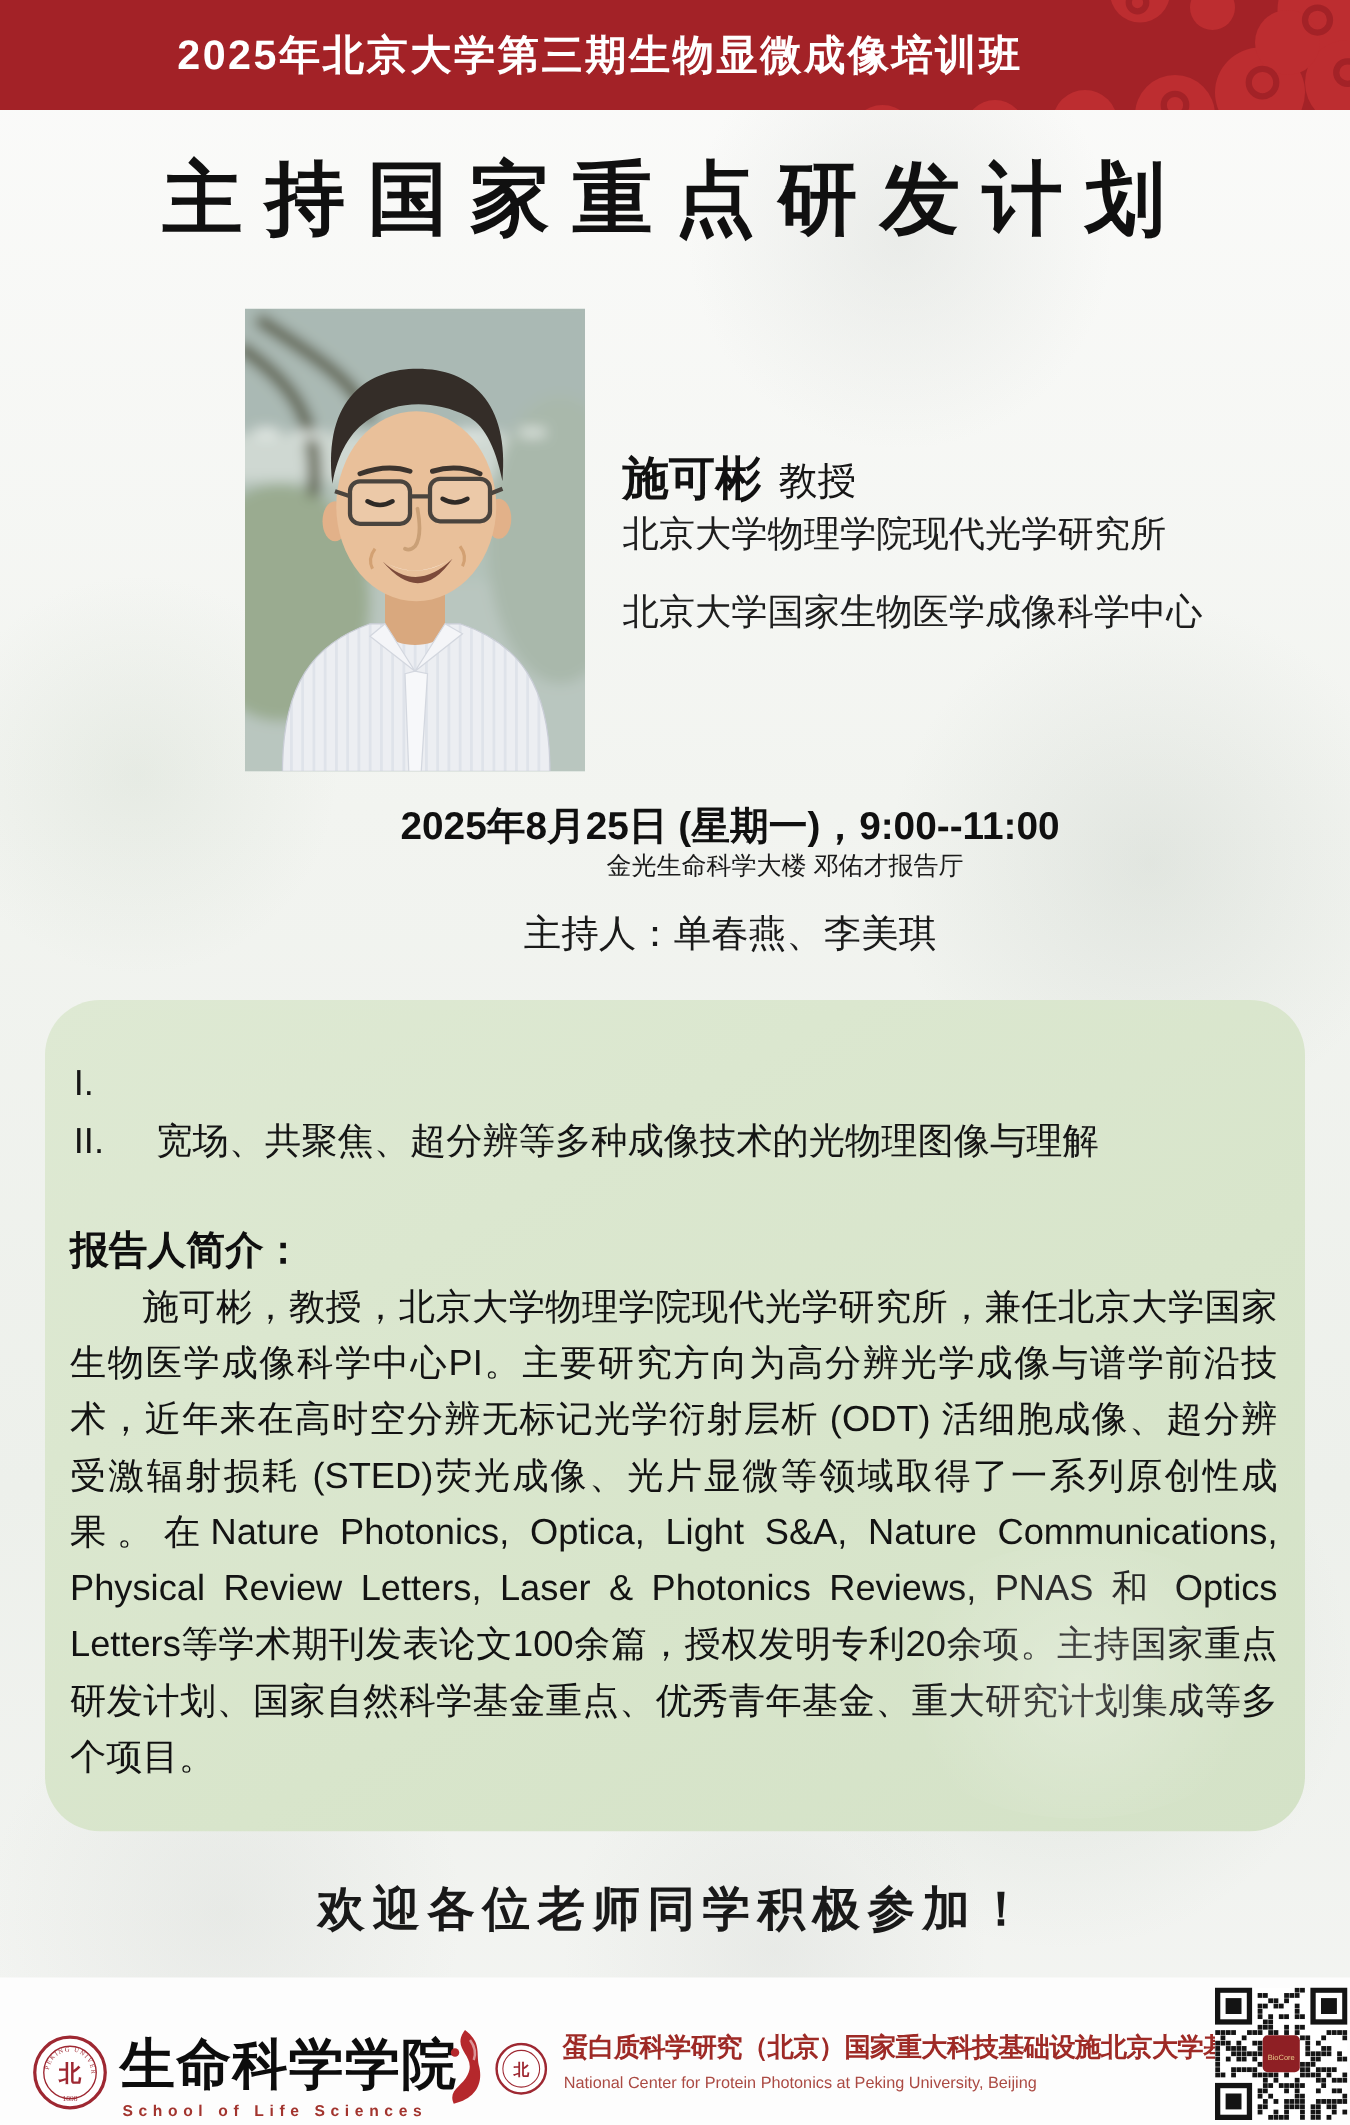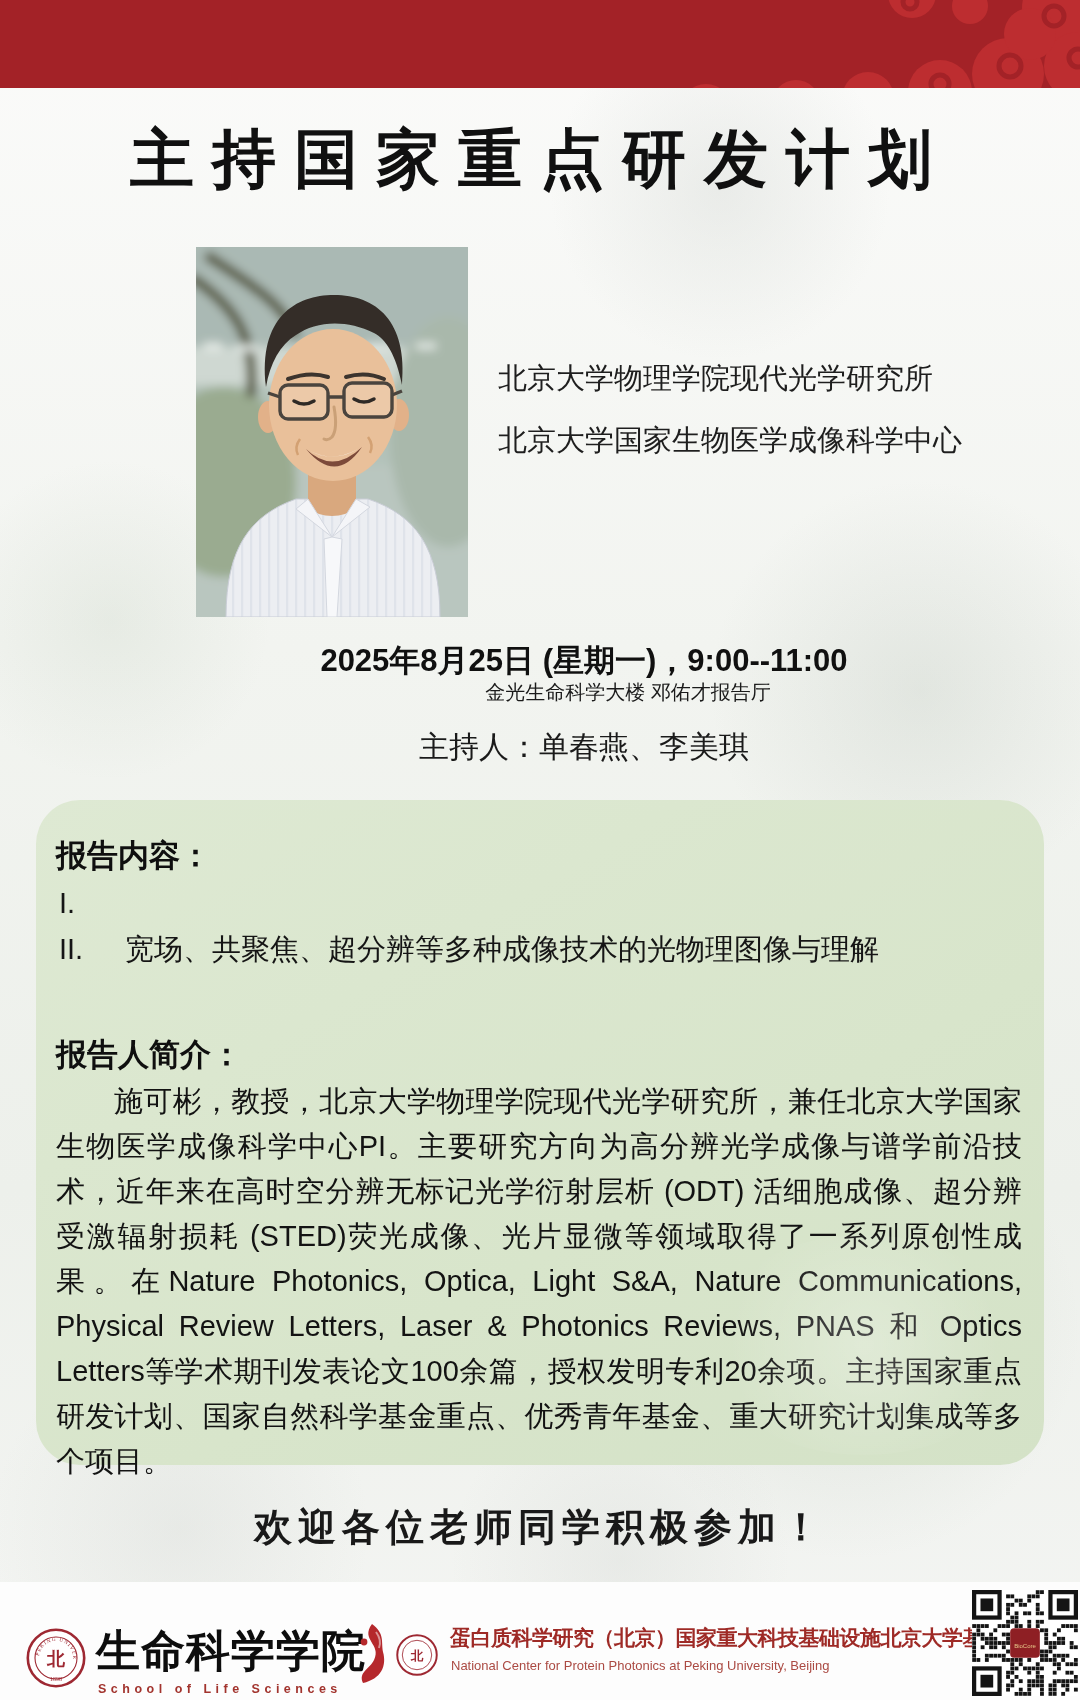--- a/index.html
+++ b/index.html
@@ -39,21 +39,21 @@
   .event-hosts{top:727px;font-size:30px;color:#1a1a1a;}
   
   .green-box{position:absolute;left:36px;top:800px;width:1008px;height:665px;box-sizing:border-box;
     background:linear-gradient(150deg,#dee9d3 0%,#d8e5cb 60%,#d4e2c7 100%);
     border-radius:44px;padding:38px 22px 0 20px;}
   .green-box::after{content:"";position:absolute;right:20px;bottom:10px;width:320px;height:220px;border-radius:50%;
     background:radial-gradient(circle, rgba(255,255,255,.25), transparent 70%);pointer-events:none;}
   .box-heading{font-size:31px;font-weight:bold;line-height:36px;color:#0f0f0f;}
   .report-item{display:flex;font-size:29px;line-height:34px;margin-top:12px;color:#151515;}
   .report-item .num{width:66px;flex:none;padding-left:3px;}
-  .bio-heading{margin-top:71px;}
+  .bio-heading{margin-top:52px;}
   .bio{margin:6px 0 0 0;font-size:29px;line-height:45px;text-align:justify;text-indent:2em;color:#131313;}
   
   .welcome{position:absolute;top:1502px;left:0;width:1080px;text-align:center;
     font-family:"Liberation Serif",serif;font-weight:bold;font-size:38px;letter-spacing:6px;color:#191919;}
   
   .footer{position:absolute;left:0;top:1582px;width:1080px;height:118px;background:#fdfdfd;}
   .school-group{position:absolute;left:26px;top:44px;}
   .seal{position:absolute;left:0;top:2px;}
   .school-cn{position:absolute;left:70px;top:-4px;font-family:"Liberation Serif",serif;font-weight:bold;
     font-size:44px;letter-spacing:1px;color:#0d0d0d;white-space:nowrap;}
@@ -88,20 +88,21 @@
       </g>
       <g fill="none" stroke="#a32227" stroke-width="5">
         <circle cx="444" cy="16" r="10"></circle>
           <circle cx="400" cy="66" r="11"></circle>
         <circle cx="330" cy="84" r="9"></circle>
           <circle cx="468" cy="58" r="9"></circle>
         <circle cx="300" cy="2" r="7"></circle>
           <circle cx="190" cy="98" r="7"></circle>
       </g>
     </svg>
+    <div class="banner-text">2025年北京大学第三期生物显微成像培训班</div>
   </header>
 
   <h1 class="main-title">主持国家重点研发计划</h1>
 
   <div class="photo">
     <svg width="272" height="370" viewBox="0 0 272 370" aria-hidden="true">
       <defs>
         <filter id="pblur">
             <feGaussianBlur stdDeviation="5"></feGaussianBlur>
           </filter>
@@ -147,30 +148,32 @@
         <path d="M158 152 q10 6 20 0" stroke="#2f2a26" stroke-width="3.5" fill="none" stroke-linecap="round"></path>
         <path d="M138 160 q4 22 -2 30 q-4 4 -8 2" stroke="#caa077" stroke-width="3" fill="none" stroke-linecap="round"></path>
         <path d="M110 202 q27 26 56 -2 q-26 38 -56 2 Z" fill="#7c4a3a"></path>
         <path d="M114 204 q23 12 48 -2 q-23 14 -48 2 Z" fill="#fdfdfb"></path>
         <path d="M104 192 q-6 8 -2 16 M172 190 q6 8 2 16" stroke="#d3a173" stroke-width="2.5" fill="none"></path>
       </g>
     </svg>
   </div>
 
   <div class="speaker-info">
+    <div>
+      <span class="name">施可彬</span><span class="stitle">教授</span>
+    </div>
     <div class="affil a1">北京大学物理学院现代光学研究所</div>
     <div class="affil a2">北京大学国家生物医学成像科学中心</div>
   </div>
 
   <div class="event-line event-datetime">2025年8月25日 (星期一)，9:00--11:00</div>
   <div class="event-line event-venue">金光生命科学大楼 邓佑才报告厅</div>
   <div class="event-line event-hosts">主持人：单春燕、李美琪</div>
 
   <section class="green-box">
-    <div class="box-heading">报告内容：</div>
     <div class="report-item">
       <span class="num">I.</span>
     </div>
     <div class="report-item">
       <span class="num">II.</span>
       <span class="itext">宽场、共聚焦、超分辨等多种成像技术的光物理图像与理解</span>
     </div>
     <div class="box-heading bio-heading">报告人简介：</div>
     <p class="bio">施可彬，教授，北京大学物理学院现代光学研究所，兼任北京大学国家生物医学成像科学中心PI。主要研究方向为高分辨光学成像与谱学前沿技术，近年来在高时空分辨无标记光学衍射层析 (ODT) 活细胞成像、超分辨受激辐射损耗 (STED)荧光成像、光片显微等领域取得了一系列原创性成果。在Nature Photonics, Optica, Light S&amp;A, Nature Communications, Physical Review Letters, Laser &amp; Photonics Reviews, PNAS 和 Optics Letters等学术期刊发表论文100余篇，授权发明专利20余项。主持国家重点研发计划、国家自然科学基金重点、优秀青年基金、重大研究计划集成等多个项目。</p>
   </section>

